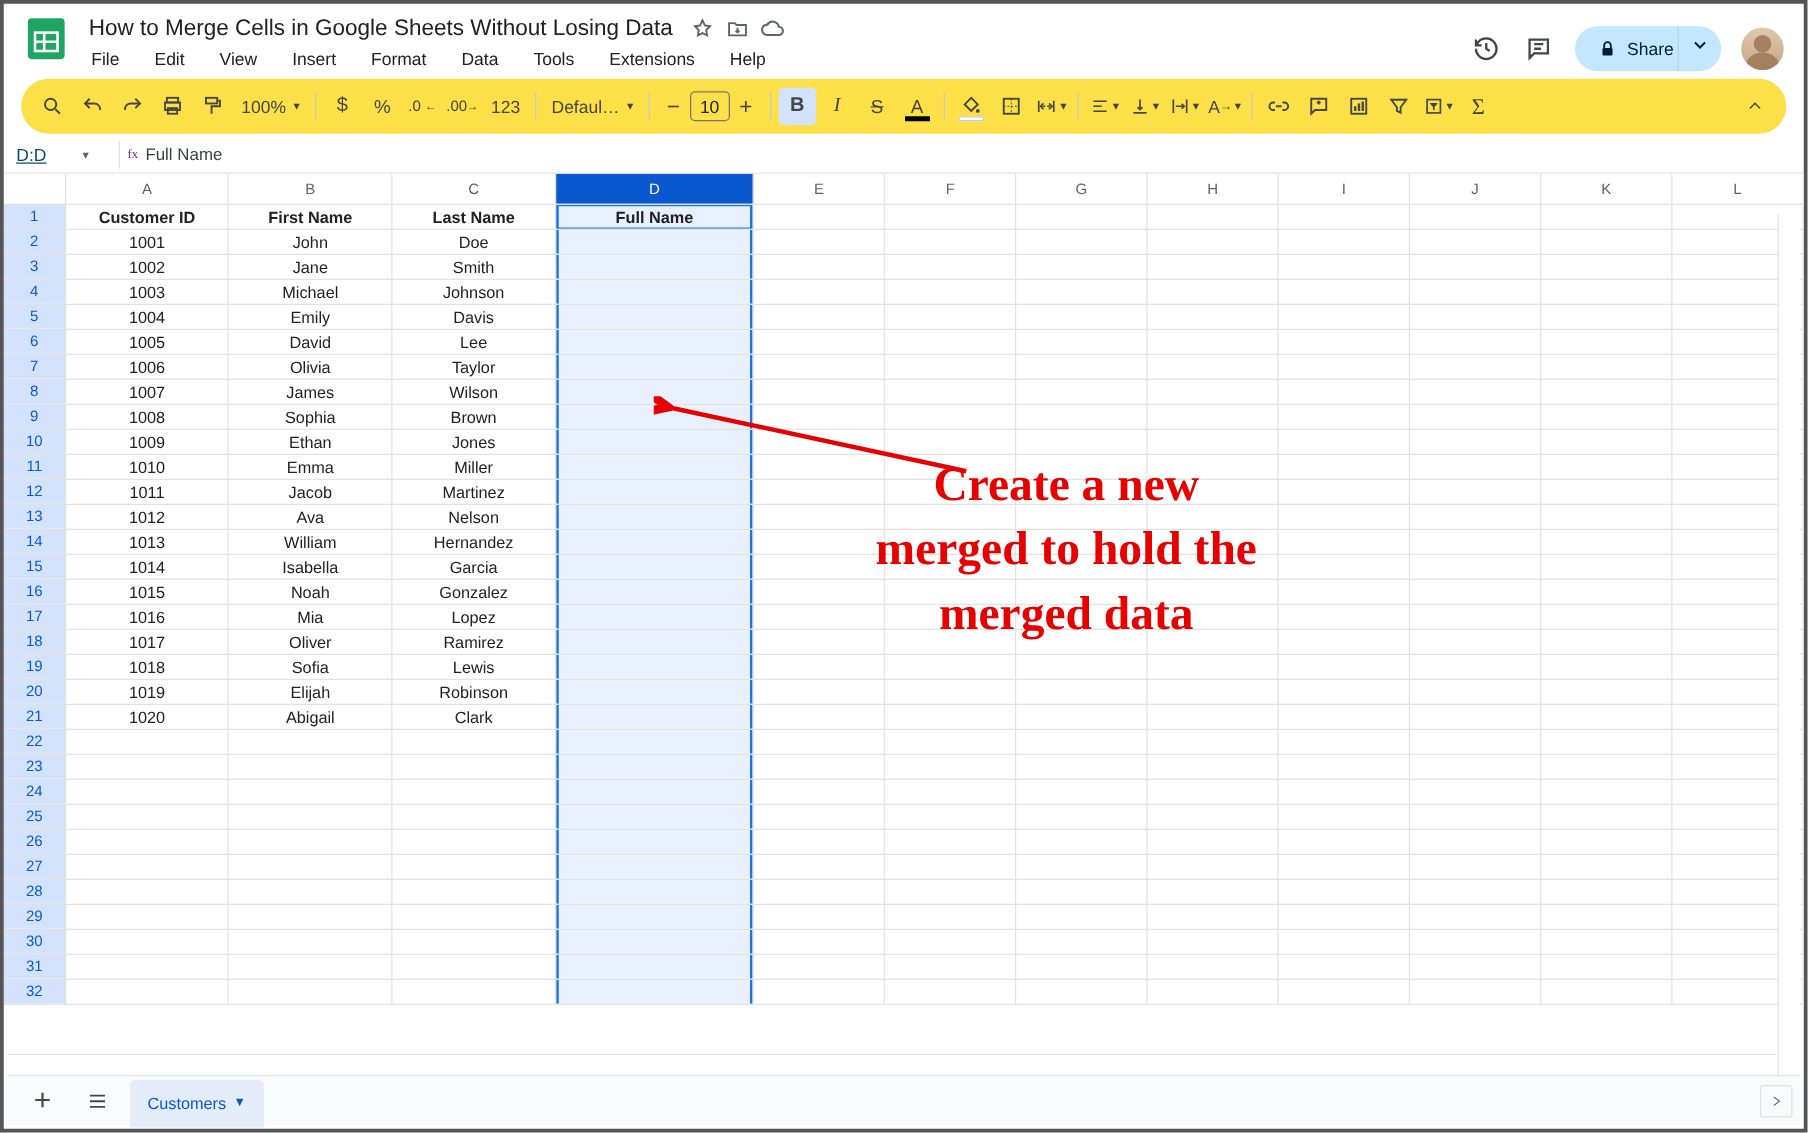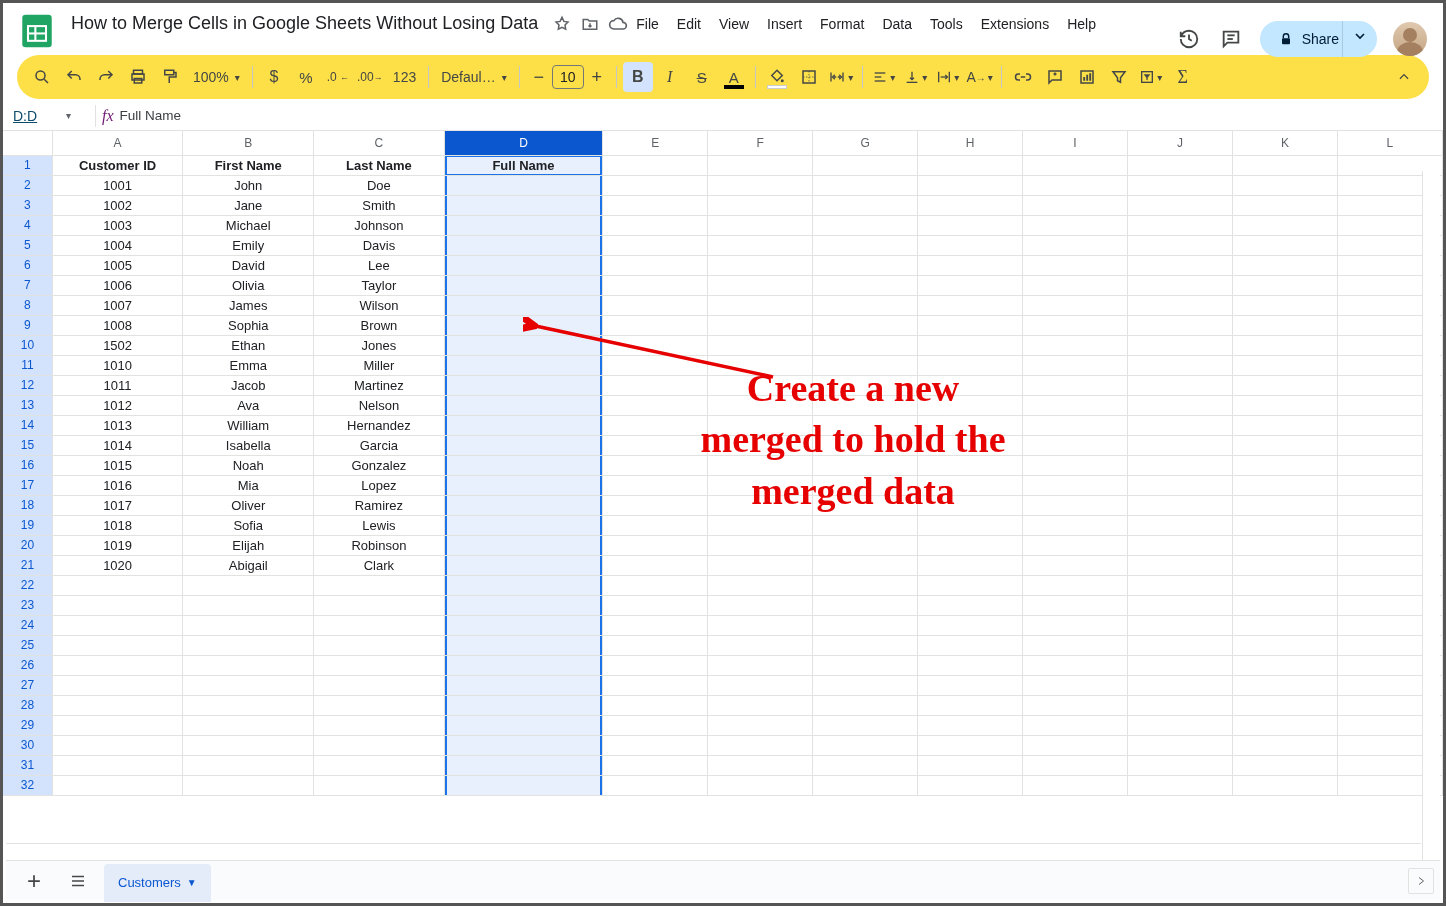--- a/index.html
+++ b/index.html
@@ -1,24 +1,24 @@
 <!DOCTYPE html>
 <html><head>
 <meta charset="utf-8">
 <style>
 * { margin:0; padding:0; box-sizing:border-box; }
 body { font-family: Arial, "Google Sans", Roboto, sans-serif; background:#fff; border:3px solid #555; width:1446px; height:906px; position:relative; overflow:hidden; color:#202124;}
 .title-area { display:flex; align-items:flex-start; padding:8px 14px 0 14px; }
 .app-icon { width:40px; height:40px; display:flex; align-items:center; justify-content:center; margin-right:8px; }
 .app-icon svg { width:36px; height:36px; }
-.doc-info { display:flex; flex-direction:row; }
+.doc-info { display:flex; flex-direction:column; }
 .doc-top { display:flex; align-items:center; gap:8px }
 .doc-title { font-size:18px; color:#202124; padding:1px 6px; }
 .icon-btn { width:20px; height:20px; display:flex; align-items:center; justify-content:center; color:#5f6368; cursor:pointer; fill:#5f6368;}
-.menu-bar { display:flex; gap:2px; margin-top:1px;align-items:center; }
+.menu-bar { display:flex; gap:12px; margin-top:1px;align-items:center; }
 .menu-item { font-size:14px; color:#202124; padding:4px 8px; border-radius:4px; cursor:pointer; }
 .right-area { position:absolute; right:16px; top:18px; display:flex; align-items:center; gap:16px; }
 .share-btn { display:flex; align-items:center; gap:8px; background:#c2e7ff; border-radius:40px 0 0 40px; padding:10px 18px; font-size:14px; font-weight:500; color:#001d35; cursor:pointer }
 .share-caret { background:#c2e7ff; border-radius:0 40px 40px 0; padding:10px 12px; margin-left:-15px; cursor:pointer; border-left:1px solid #a9cbe0;}
 .avatar { width:34px; height:34px; border-radius:50%; background:linear-gradient(#e0c9b0,#c4a582); overflow:hidden; cursor:pointer; position:relative;}
 .avatar::after{content:""; position:absolute; width:14px; height:14px; border-radius:50%; background:#a58060; top:6px; left:10px;}
 .avatar::before{content:""; position:absolute; width:26px; height:20px; border-radius:50% 50% 0 0; background:#a58060; bottom:-6px; left:4px;}
 .toolbar-wrap { padding:4px 14px; }
 .toolbar { background:#fde047; border-radius:30px; display:flex; align-items:center; padding:4px 10px; gap:2px; height:44px;}
 .tb { width:30px; height:30px; display:flex; align-items:center; justify-content:center; color:#444746; border-radius:4px; cursor:pointer; fill:#444746; position:relative;}
@@ -28,21 +28,21 @@
 .sep { width:1px; height:22px; background:#c7c7c7; margin:0 4px;}
 .font-size-box { display:flex; align-items:center; border-radius:4px;}
 .fsb { width:26px; height:26px; display:flex; align-items:center; justify-content:center; cursor:pointer; color:#444; font-size:18px; font-weight:500;}
 .fsv { width:32px; height:24px; border:1px solid #747775; border-radius:4px; display:flex; align-items:center; justify-content:center; font-size:14px; }
 .tb.caret::after { content:"▾"; font-size:10px; margin-left:2px; color:#444;}
 .underline-color { position:absolute; bottom:3px; left:5px; right:5px; height:4px; }
 .name-box-row { display:flex; align-items:center; padding:2px 6px 4px 6px; border-bottom:1px solid #e1e3e1; font-size:14px; height:28px;}
 .name-box { width:80px; padding:2px 14px 2px 4px; color:#0c4a6e; position:relative;text-decoration:underline;}
 .name-box::after{content:"▾"; font-size:10px; color:#606368; position:absolute; right:18px; top:4px;}
 .nsep{ width:1px; background:#e1e3e1; height:22px; margin:0 6px;}
-.fx { font-style:italic; color:#701a75; font-size:16px; margin-right:6px; font-family:serif;}
+.fx { color:#701a75; font-size:10px; margin-right:6px; font-family:serif;}
 .fbar-text{ color:#3c4043; font-size:13.5px;}
 .grid-wrap { position:relative; height:670px; display:flex;}
 table.grid { border-collapse:collapse; width:100%; table-layout:fixed;}
 .grid th.ch { background:#fff; border:1px solid #e1e3e1; border-top:none; font-size:12px; color:#5f6368; font-weight:400; height:24px;}
 .grid th.ch.sel { background:#0b57d0; color:#fff; }
 .grid td.rh { background:#fff; border:1px solid #e1e3e1; border-left:none; font-size:12px; color:#5f6368; text-align:center; width:46px; height:20px;}
 .grid td.rh.sel{ background:#d3e3fd; color:#0b57d0;}
 .grid td.cell { border:1px solid #e1e3e1; font-size:13px; height:20px; text-align:center; padding:0 4px; overflow:hidden; white-space:nowrap;}
 .grid tr.hdr td.cell{ font-weight:bold;}
 .grid td.cell.sel-col { background:#e8f0fe; border-left:1px solid #e1e3e1; border-right:1px solid #e1e3e1;}
@@ -455,21 +455,21 @@
             <td class="cell"></td>
             <td class="cell"></td>
             <td class="cell"></td>
             <td class="cell"></td>
             <td class="cell"></td>
             <td class="cell"></td>
             <td class="cell"></td>
           </tr>
           <tr class="">
             <td class="rh sel">10</td>
-            <td class="cell">1502</td>
+            <td class="cell">1009</td>
             <td class="cell">Ethan</td>
             <td class="cell">Jones</td>
             <td class="cell sel-col col-sel-both"></td>
             <td class="cell"></td>
             <td class="cell"></td>
             <td class="cell"></td>
             <td class="cell"></td>
             <td class="cell"></td>
             <td class="cell"></td>
             <td class="cell"></td>

